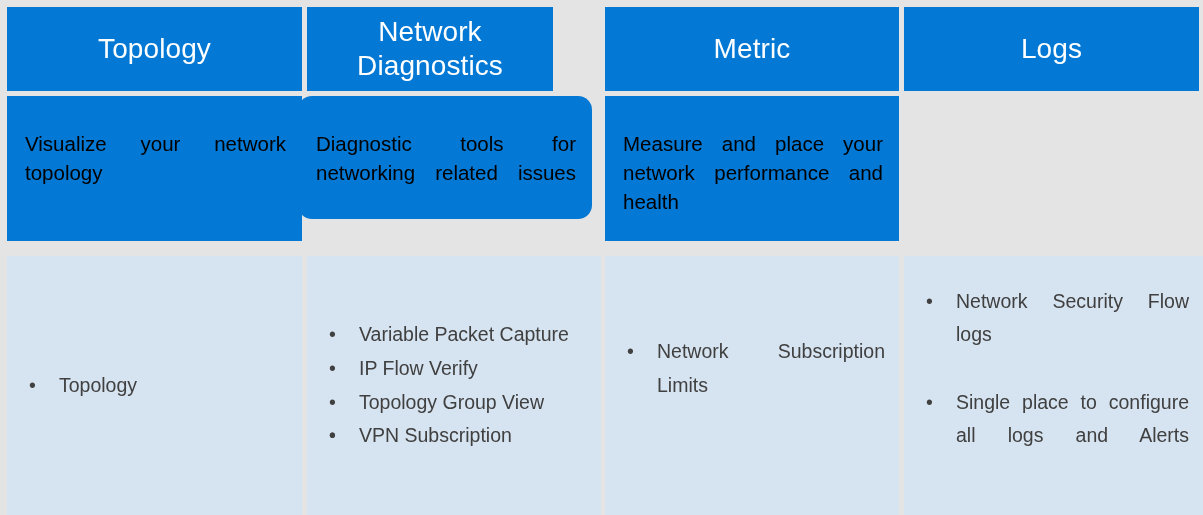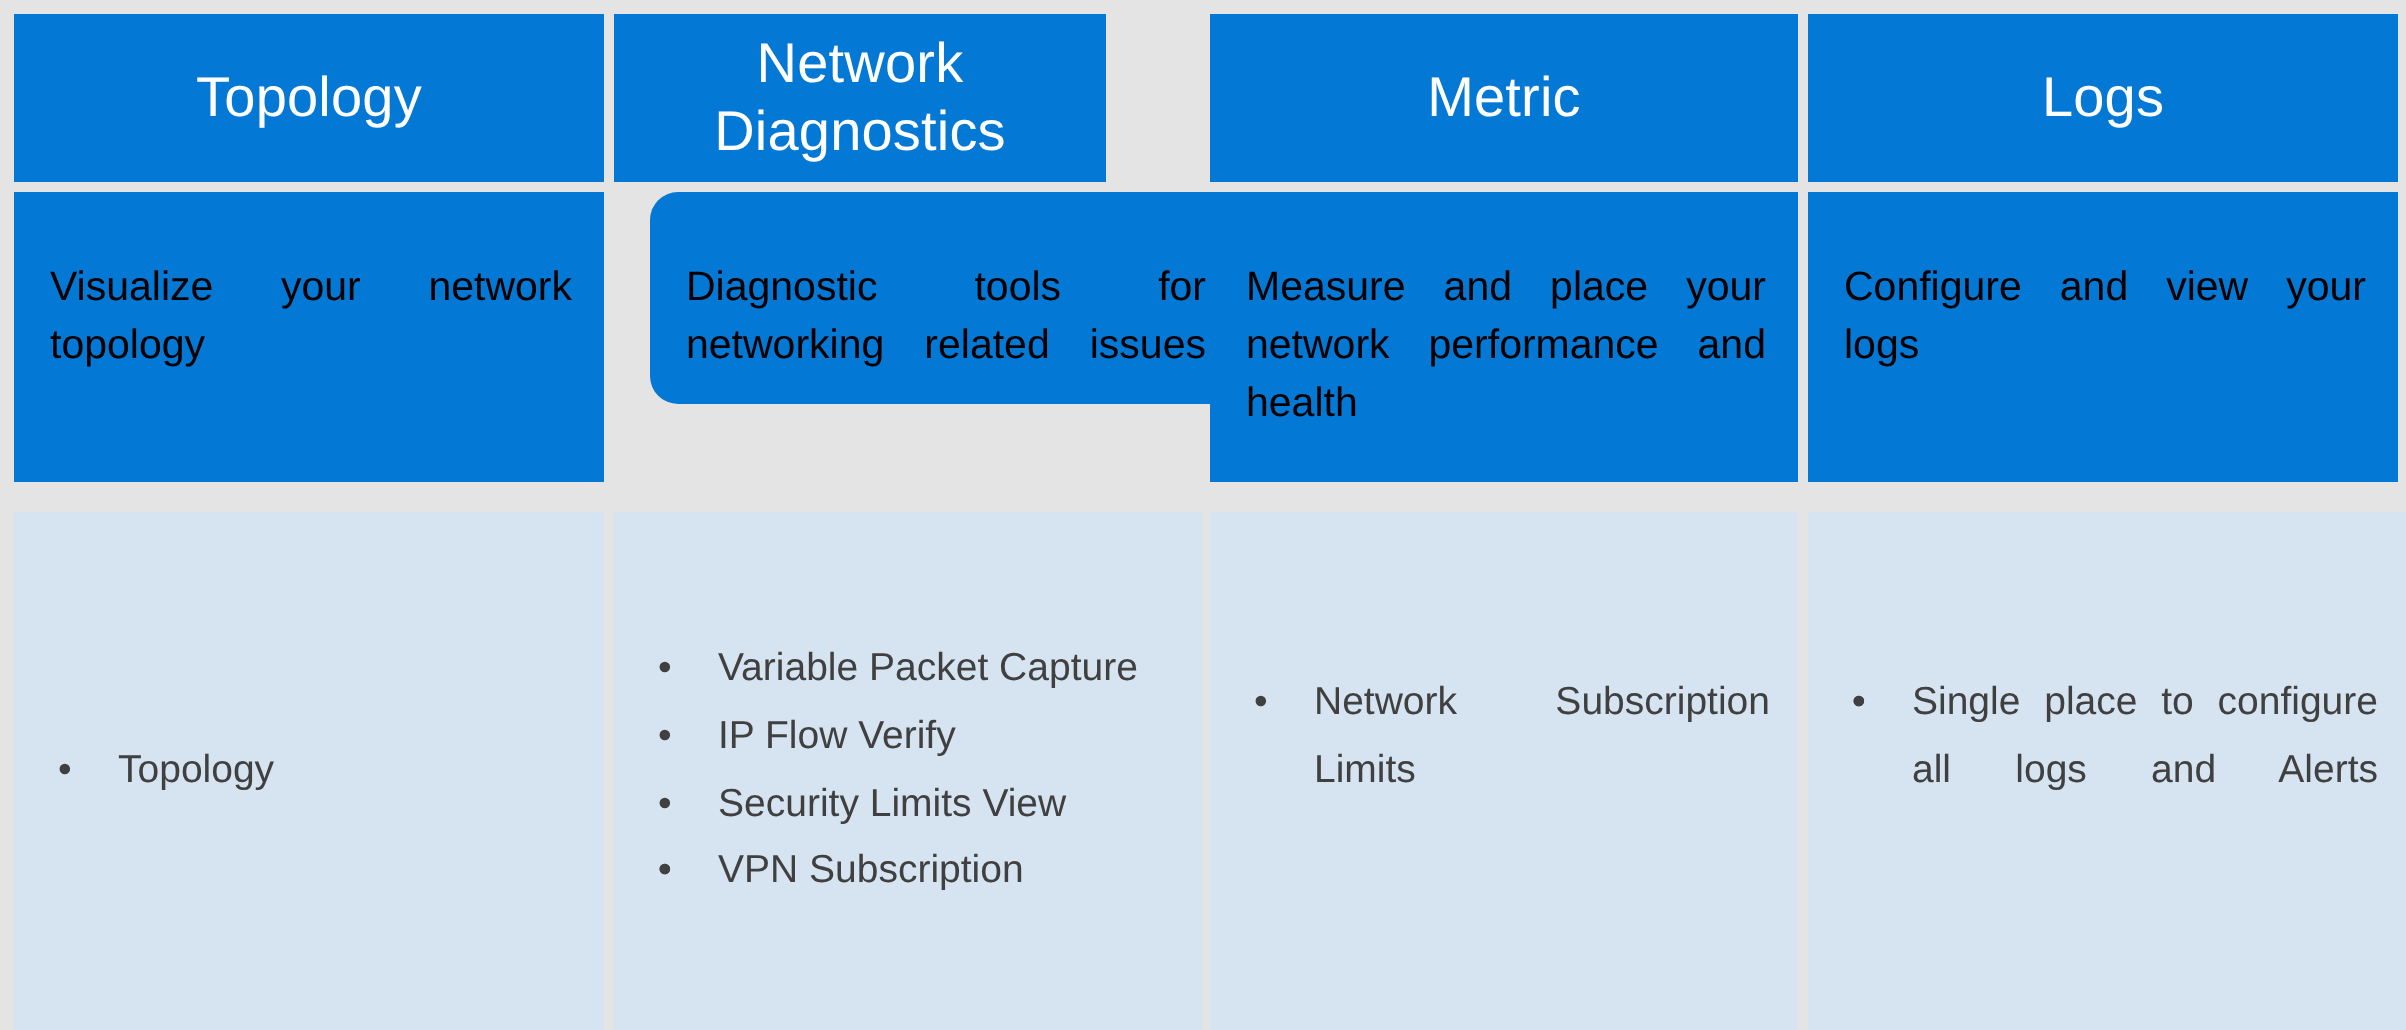--- a/index.html
+++ b/index.html
@@ -143,31 +143,28 @@
   </div>
 
   <div class="cell hdr" style="left:904px; top:7px; width:295px; height:84px;">
     <span>Logs</span>
   </div>
 
   <div class="cell desc" style="left:7px; top:96px; width:295px; height:145px;">
     <span>Visualize your network topology</span>
   </div>
 
-  <div class="cell desc justify" style="left:325px; top:96px; width:294px; height:106px;border-radius:14px;">
+  <div class="cell desc justify" style="left:298px; top:96px; width:294px; height:123px;border-radius:14px;">
     <span>Diagnostic tools for networking related issues</span>
   </div>
 
   <div class="cell desc justify" style="left:605px; top:96px; width:294px; height:145px;">
     <span>Measure and place your network performance and health</span>
   </div>
 
-  <div class="cell desc justify" style="left:904px; top:96px; width:295px; height:145px;">
-    <span>Configure and view your logs</span>
-  </div>
 
   <div class="cell bullets" style="left:7px; top:256px; width:295px; height:259px;">
     <ul class="blist plain">
       <li class="single">
         <span class="bullet-dot">•</span>
         <span class="btxt">Topology</span>
       </li>
     </ul>
   </div>
 
@@ -176,21 +173,21 @@
       <li class="single">
         <span class="bullet-dot">•</span>
         <span class="btxt">Variable Packet Capture</span>
       </li>
       <li class="single">
         <span class="bullet-dot">•</span>
         <span class="btxt">IP Flow Verify</span>
       </li>
       <li class="single">
         <span class="bullet-dot">•</span>
-        <span class="btxt">Security Limits View</span>
+        <span class="btxt">Topology Group View</span>
       </li>
       <li class="single">
         <span class="bullet-dot">•</span>
       </li>
       <li class="single">
         <span class="bullet-dot">•</span>
         <span class="btxt">VPN Subscription</span>
       </li>
     </ul>
   </div>
@@ -201,20 +198,21 @@
         <span class="bullet-dot">•</span>
         <span class="btxt">Network Subscription Limits</span>
       </li>
     </ul>
   </div>
 
   <div class="cell bullets" style="left:904px; top:256px; width:299px; height:259px;">
     <ul class="blist justify">
       <li>
         <span class="bullet-dot">•</span>
+        <span class="btxt">Network Security Flow logs</span>
       </li>
       <li>
         <span class="bullet-dot">•</span>
         <span class="btxt">Single place to configure all logs and Alerts</span>
       </li>
     </ul>
   </div>
 
 </div>
 

